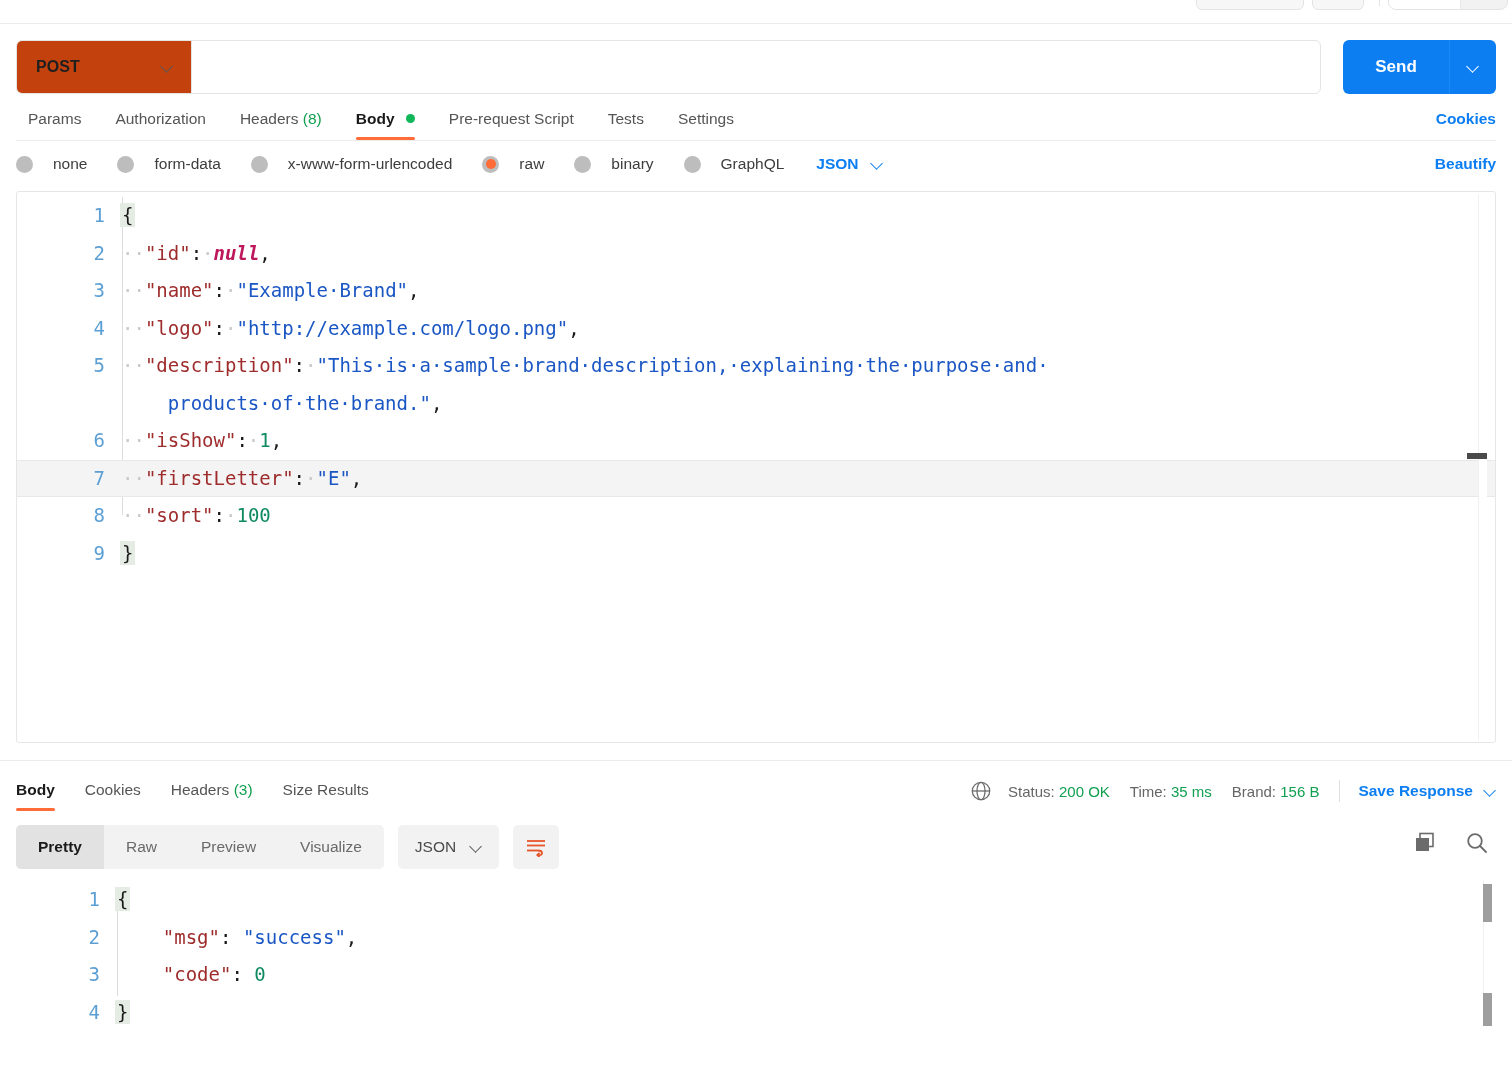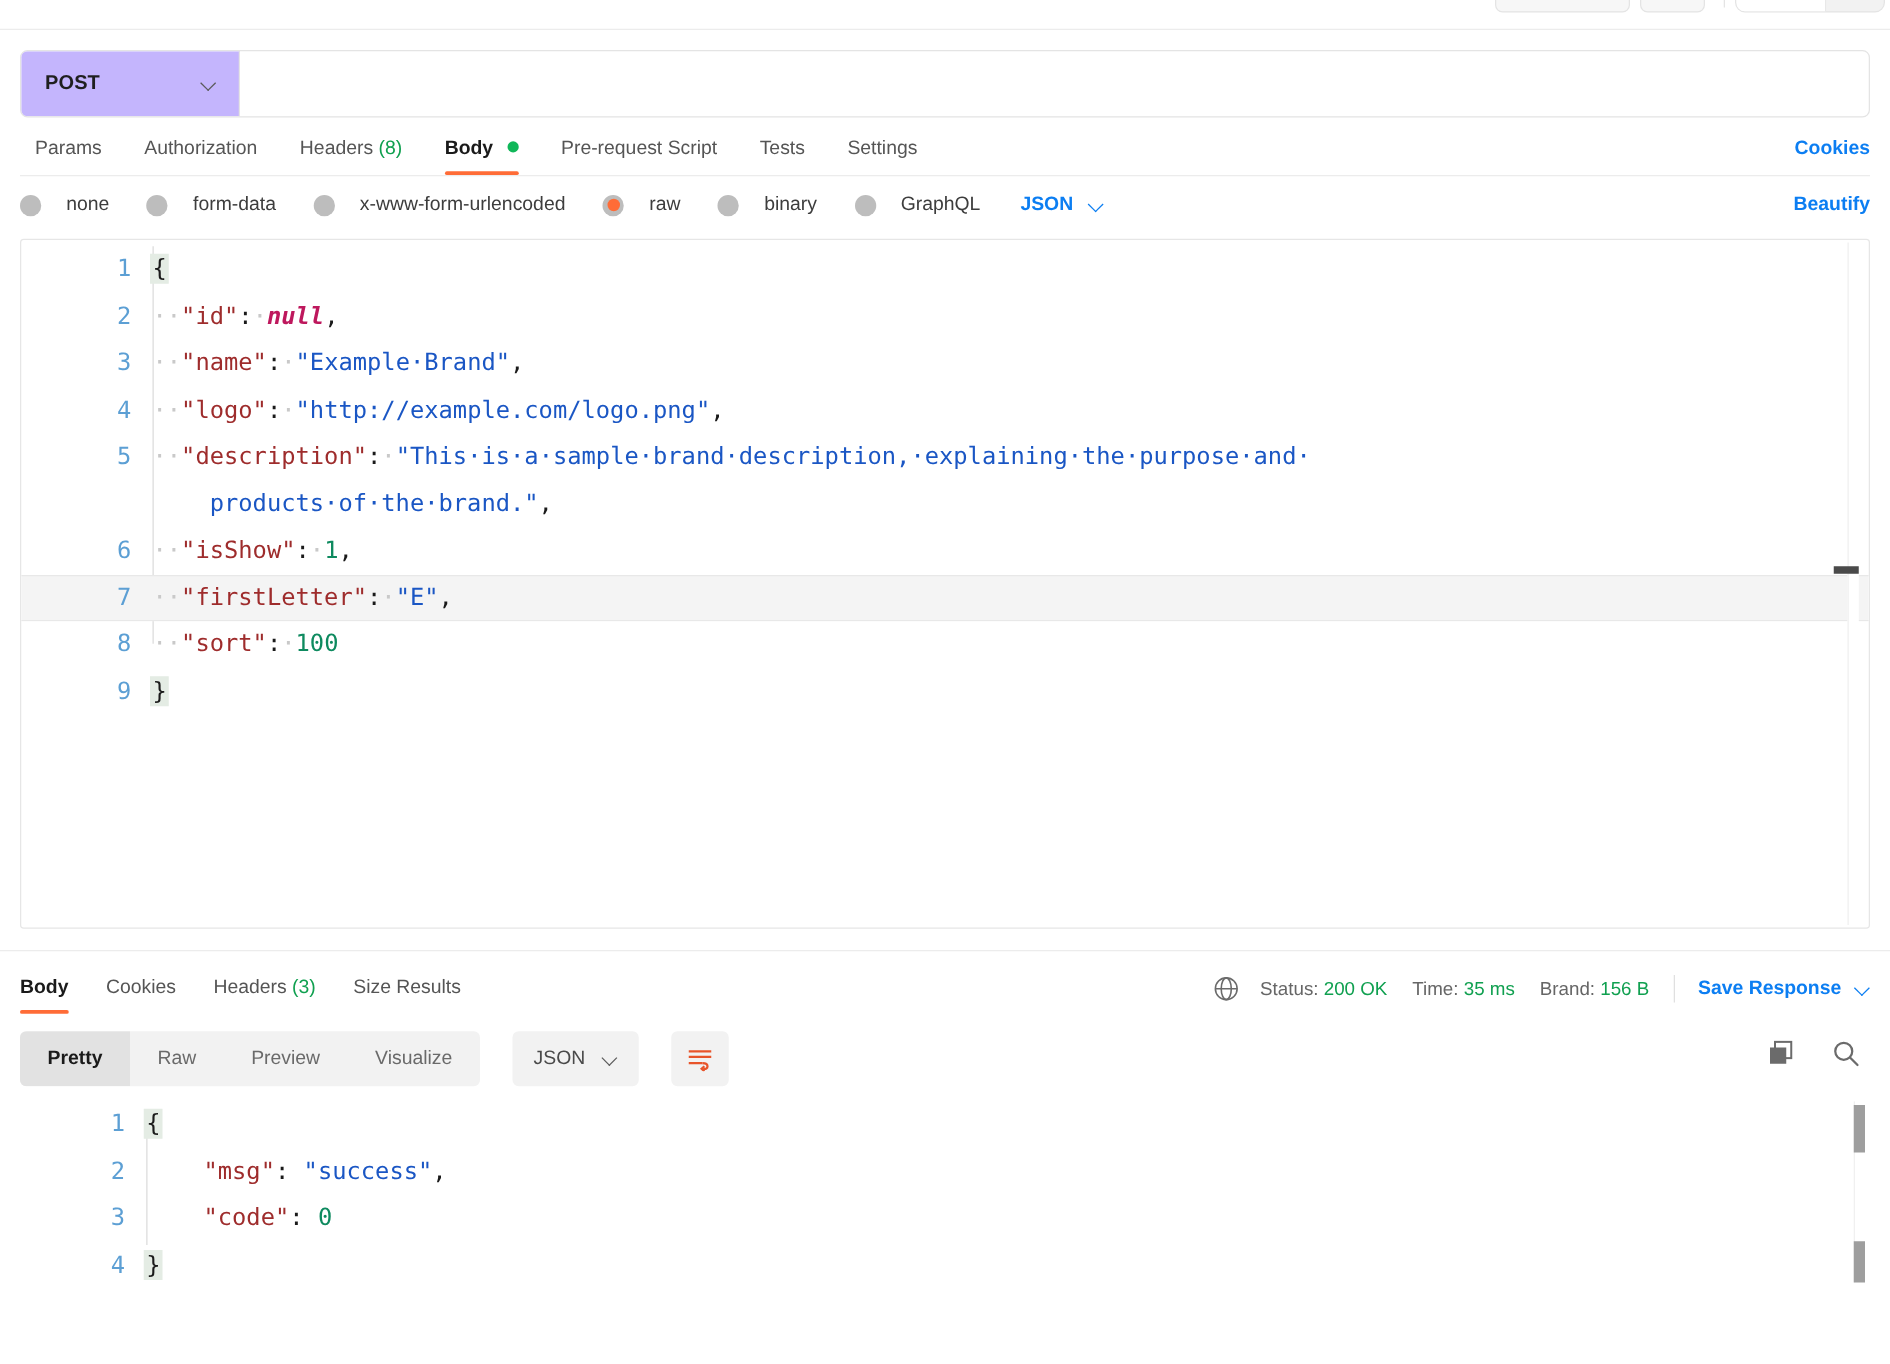--- a/index.html
+++ b/index.html
@@ -21,21 +21,21 @@
   .ts-c { position:absolute; left:1388px; top:-34px; width:120px; height:44px; border:1px solid #e4e4e4; border-radius:8px; background:#f2f2f2; overflow:hidden; }
   .ts-c-inner { position:absolute; left:0; top:0; width:72px; height:44px; background:#fff; border-right:1px solid #e8e8e8; border-radius:8px 0 0 8px; }
 
   
   .req-row { display:flex; align-items:center; padding: 16px 16px 0 16px; }
   .method-url {
     display:flex; flex:1; height:54px;
     border:1px solid #e4e4e4; border-radius:6px; overflow:hidden; background:#fff;
   }
   .method-sel {
-    width:175px; background:#c4b5fd; border-right:1px solid #e4e4e4;
+    width:175px; background:#c2410c; border-right:1px solid #e4e4e4;
     display:flex; align-items:center; justify-content:space-between;
     padding: 0 18px 0 19px; cursor:pointer;gap:12px;
   }
   .method-label { font-size:16px; color:#1f1f1f; font-weight:600; letter-spacing:.1px; }
   .chev { width:12px; height:12px; position:relative; }
   .chev::before {
     content:""; position:absolute; left:1px; top:1px; width:8px; height:8px;
     border-right:1.6px solid #5a5a5a; border-bottom:1.6px solid #5a5a5a;
     transform: rotate(45deg);
   }
@@ -133,21 +133,21 @@
   .meta { position:absolute; right:16px; bottom:9px; display:flex; align-items:center; }
   .globe { width:22px; height:22px; margin-right:16px; }
   .meta-item { font-size:15px; color:#666; margin-right:20px; white-space:nowrap; }
   .meta-item .v { color:#10a050; }
   .meta-sep { width:1px; height:22px; background:#e0e0e0; margin-right:18px; }
   .save-resp { font-size:15.5px; color:#0c7ef2; font-weight:700; cursor:pointer; display:flex; align-items:center; }
   .save-resp .chev { margin-left:11px; }
   .save-resp .chev::before { border-color:#0c7ef2; }
 
   
-  .resp-tools { display:flex; align-items:center; padding: 14px 16px 0 16px; position:relative;gap:12px; }
+  .resp-tools { display:flex; align-items:center; padding: 14px 16px 0 16px; position:relative; }
   .seg { display:flex; background:#f2f2f2; border-radius:5px; overflow:hidden; height:44px; }
   .seg-btn {
     padding: 0 22px; display:flex; align-items:center; font-size:15.5px; color:#6a6a6a; cursor:pointer;
   }
   .seg-btn.active { background:#e2e2e2; color:#1a1a1a; font-weight:600; }
   .pill {
     margin-left:14px; height:44px; background:#f2f2f2; border-radius:5px;
     display:flex; align-items:center; padding: 0 17px; cursor:pointer;
   }
   .pill .lbl { font-size:15.5px; color:#4a4a4a; margin-right:14px; }
@@ -173,20 +173,26 @@
   <div class="ts-divider"></div>
   <div class="ts-c">
     <div class="ts-c-inner"></div>
   </div>
 </div>
 
 <div class="req-row">
   <div class="method-url">
     <div class="method-sel">
       <span class="method-label">POST</span>
+      <span class="chev"></span>
+    </div>
+  </div>
+  <div class="send-wrap">
+    <div class="send-btn">Send</div>
+    <div class="send-caret">
       <span class="chev"></span>
     </div>
   </div>
 </div>
 
 <div class="req-tabs">
   <div class="rtab"><span>Params</span></div>
   <div class="rtab"><span>Authorization</span></div>
   <div class="rtab">
     <span>Headers</span>

